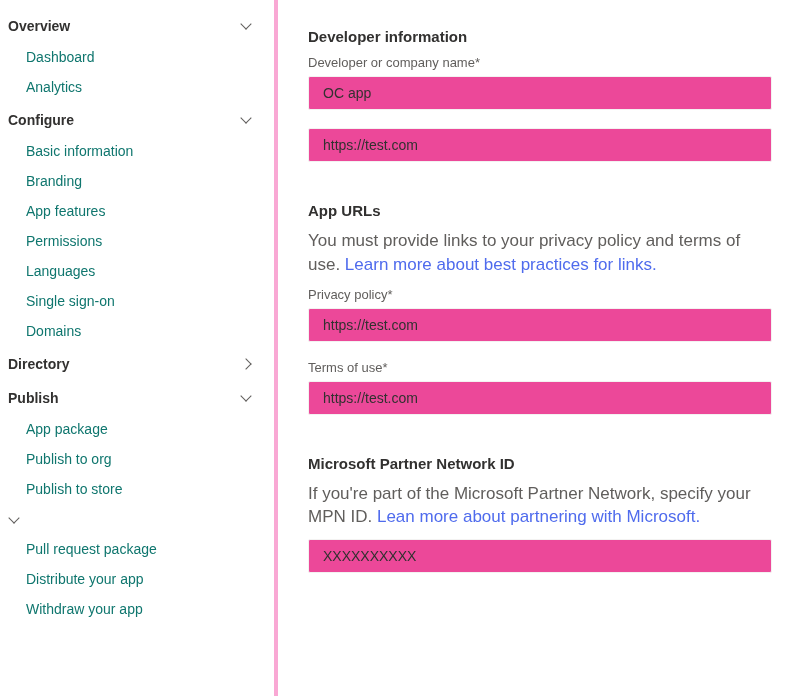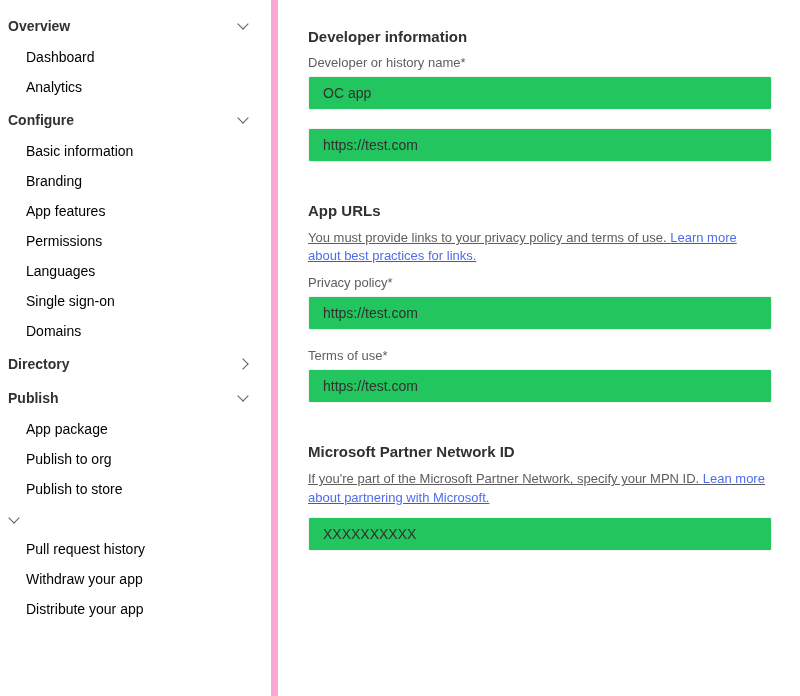--- a/index.html
+++ b/index.html
@@ -11,21 +11,21 @@
     background: #fff;
     width: 800px;
     height: 696px;
     overflow: hidden;
     display: flex;
   }
   
   .sidebar {
     width: 278px;
     height: 100%;
-    border-right: 7px solid #f9a8d4;
+    border-right: 4px solid #f9a8d4;
     padding-top: 10px;
     overflow-y: auto;
   }
   .nav-section {
     margin-bottom: 2px;
   }
   .nav-header {
     display: flex;
     align-items: center;
     justify-content: space-between;
@@ -49,21 +49,21 @@
     border-right: 1.5px solid #605e5c;
     border-bottom: 1.5px solid #605e5c;
     top: 0;
     left: 2px;
   }
   .chevron.down::before { transform: rotate(45deg); }
   .chevron.right::before { transform: rotate(-45deg); top: 2px; }
   .nav-item {
     padding: 7px 8px 7px 26px;
     cursor: pointer;
-    color: #000000;
+    color: #0f766e;
   }
   .nav-item.active {
     background: #fff;
     font-weight: 400;
     position: relative;
   }
   
   .main {
     flex: 1;
     height: 100%;
@@ -71,41 +71,40 @@
     padding: 28px 28px 20px 30px;
   }
   .section { margin-bottom: 40px; }
   .section-title {
     font-weight: 600;
     font-size: 15px;
     margin-bottom: 10px;
     color: #323130;
   }
   .section-desc {
-    font-size: 13px;
+    font-size: 17px;
     color: #605e5c;
     margin-bottom: 10px;
     line-height: 1.4;
-    text-decoration: underline;
   }
   .link { color: #4f6bed; cursor: pointer; }
   .field { margin-bottom: 18px; }
   .field-label {
     font-size: 13px;
     color: #605e5c;
     margin-bottom: 6px;
   }
   .text-input {
     width: 100%;
     padding: 8px 14px;
     font-size: 14px;
     font-family: inherit;
     color: #323130;
     border: 1px solid #f3f2f1;
-    background: #22c55e;
+    background: #ec4899;
     border-radius: 2px;
     outline: none;
   }
 </style>
 </head>
 <body>
 
 <div class="sidebar">
 
   <div class="nav-section">
@@ -145,33 +144,33 @@
     </div>
     <div class="nav-item">App package</div>
     <div class="nav-item">Publish to org</div>
     <div class="nav-item">Publish to store</div>
   </div>
 
   <div class="nav-section">
     <div class="nav-header">
       <span class="chevron down"></span>
     </div>
-    <div class="nav-item">Pull request history</div>
+    <div class="nav-item">Pull request package</div>
+    <div class="nav-item">Distribute your app</div>
     <div class="nav-item">Withdraw your app</div>
-    <div class="nav-item">Distribute your app</div>
   </div>
 
 </div>
 
 <div class="main">
 
   <div class="section">
     <div class="section-title">Developer information</div>
     <div class="field">
-      <div class="field-label">Developer or history name*</div>
+      <div class="field-label">Developer or company name*</div>
       <input class="text-input" type="text" value="OC app" style="">
     </div>
     <div class="field">
       <input class="text-input" type="text" value="https://test.com" style="">
     </div>
   </div>
 
   <div class="section">
     <div class="section-title">App URLs</div>
     <div class="section-desc">

